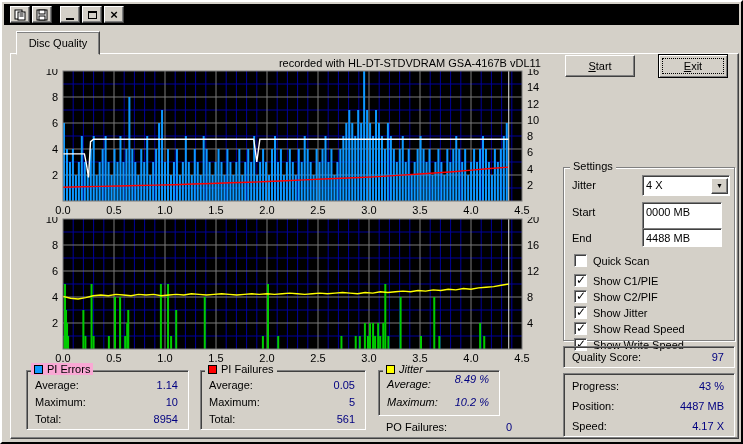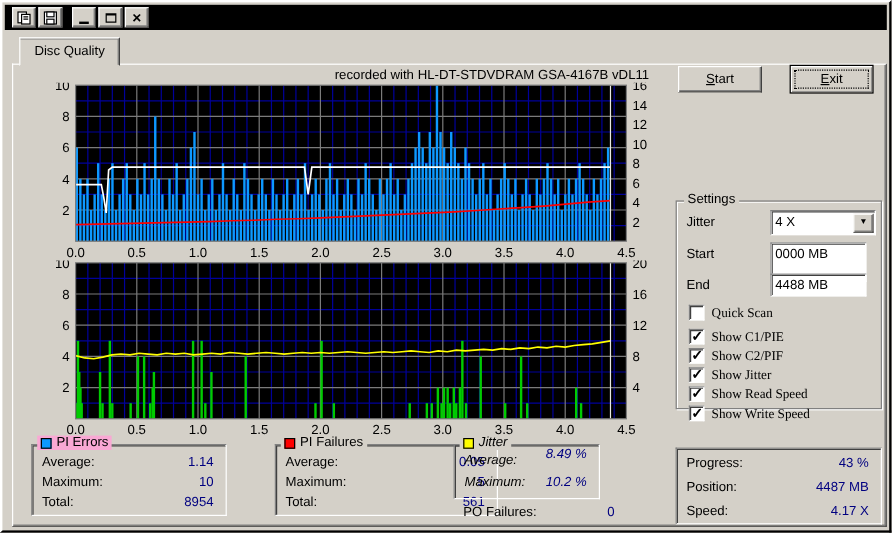--- a/index.html
+++ b/index.html
@@ -47,21 +47,21 @@
 
   .row-label{font-size:11px;color:#000;position:absolute;}
   .row-value{font-size:11px;color:#000080;position:absolute;}
 
   .combo{position:absolute;display:flex;align-items:center;}
   .combo .combo-text{flex:1;height:100%;padding:3px 0 0 3px;}
   .combo .combo-btn{width:17px;height:16px;margin:1px;background:#D4D0C8;border:1px solid;
     border-color:#FFFFFF #404040 #404040 #FFFFFF;box-shadow:inset -1px -1px 0 #808080;
     display:flex;align-items:center;justify-content:center;font-size:7px;color:#000;}
 
-  .cb-row{position:absolute;display:flex;align-items:flex-end;font-size:11px;color:#000;font-family:Liberation Serif, serif;}
+  .cb-row{position:absolute;display:flex;align-items:flex-end;font-size:11px;color:#000;}
   .cb{width:13px;height:13px;background:#FFFFFF;border:1px solid;
     border-color:#808080 #FFFFFF #FFFFFF #808080;box-shadow:inset 1px 1px 0 #404040;
     margin-right:6px;position:relative;flex:0 0 auto;}
   .cb .mark{display:none;position:absolute;left:1px;top:-2px;font-size:12px;font-weight:bold;color:#000;}
   .cb.checked .mark{display:block;}
 
   .legend-sq{position:absolute;width:9px;height:9px;border:1px solid #000;top:2px;left:0;}
   .stat-label{font-size:11px;color:#000;position:absolute;left:8px;}
   .stat-value{font-size:11px;color:#000080;position:absolute;right:10px;text-align:right;}
 </style>
@@ -514,20 +514,24 @@
         <span>Show Read Speed</span>
       </div>
       <div class="cb-row" style="left:10px;top:170px;">
         <span class="cb checked">
             <span class="mark">✓</span>
           </span>
         <span>Show Write Speed</span>
       </div>
     </div>
 
+    <div class="sunken-panel" style="left:552px;top:292px;width:172px;height:22px;">
+      <span class="stat-label" style="top:4px;">Quality Score:</span>
+      <span class="stat-value" style="top:4px;">97</span>
+    </div>
 
     <div class="sunken-panel" style="left:552px;top:319px;width:172px;height:64px;">
       <span class="stat-label" style="top:6px;">Progress:</span>
       <span class="stat-value" style="top:6px;">43 %</span>
       <span class="stat-label" style="top:26px;">Position:</span>
       <span class="stat-value" style="top:26px;">4487 MB</span>
       <span class="stat-label" style="top:46px;">Speed:</span>
       <span class="stat-value" style="top:46px;">4.17 X</span>
     </div>
 
@@ -537,21 +541,21 @@
         <span>PI Errors</span>
       </span>
       <span class="stat-label" style="top:8px;">Average:</span>
       <span class="stat-value" style="top:8px;">1.14</span>
       <span class="stat-label" style="top:25px;">Maximum:</span>
       <span class="stat-value" style="top:25px;">10</span>
       <span class="stat-label" style="top:42px;">Total:</span>
       <span class="stat-value" style="top:42px;">8954</span>
     </div>
 
-    <div class="sunken-panel" style="left:189px;top:316px;width:186px;height:60px;margin-left:29px;">
+    <div class="sunken-panel" style="left:189px;top:316px;width:166px;height:60px;">
       <span class="gb-title" style="position:absolute;top:-8px;left:4px;background:#D4D0C8;padding:0 3px 0 16px;font-size:11px;">
         <span class="legend-sq" style="left:3px;background:#FF0000;"></span>
         <span>PI Failures</span>
       </span>
       <span class="stat-label" style="top:8px;">Average:</span>
       <span class="stat-value" style="top:8px;">0.05</span>
       <span class="stat-label" style="top:25px;">Maximum:</span>
       <span class="stat-value" style="top:25px;">5</span>
       <span class="stat-label" style="top:42px;">Total:</span>
       <span class="stat-value" style="top:42px;">561</span>

